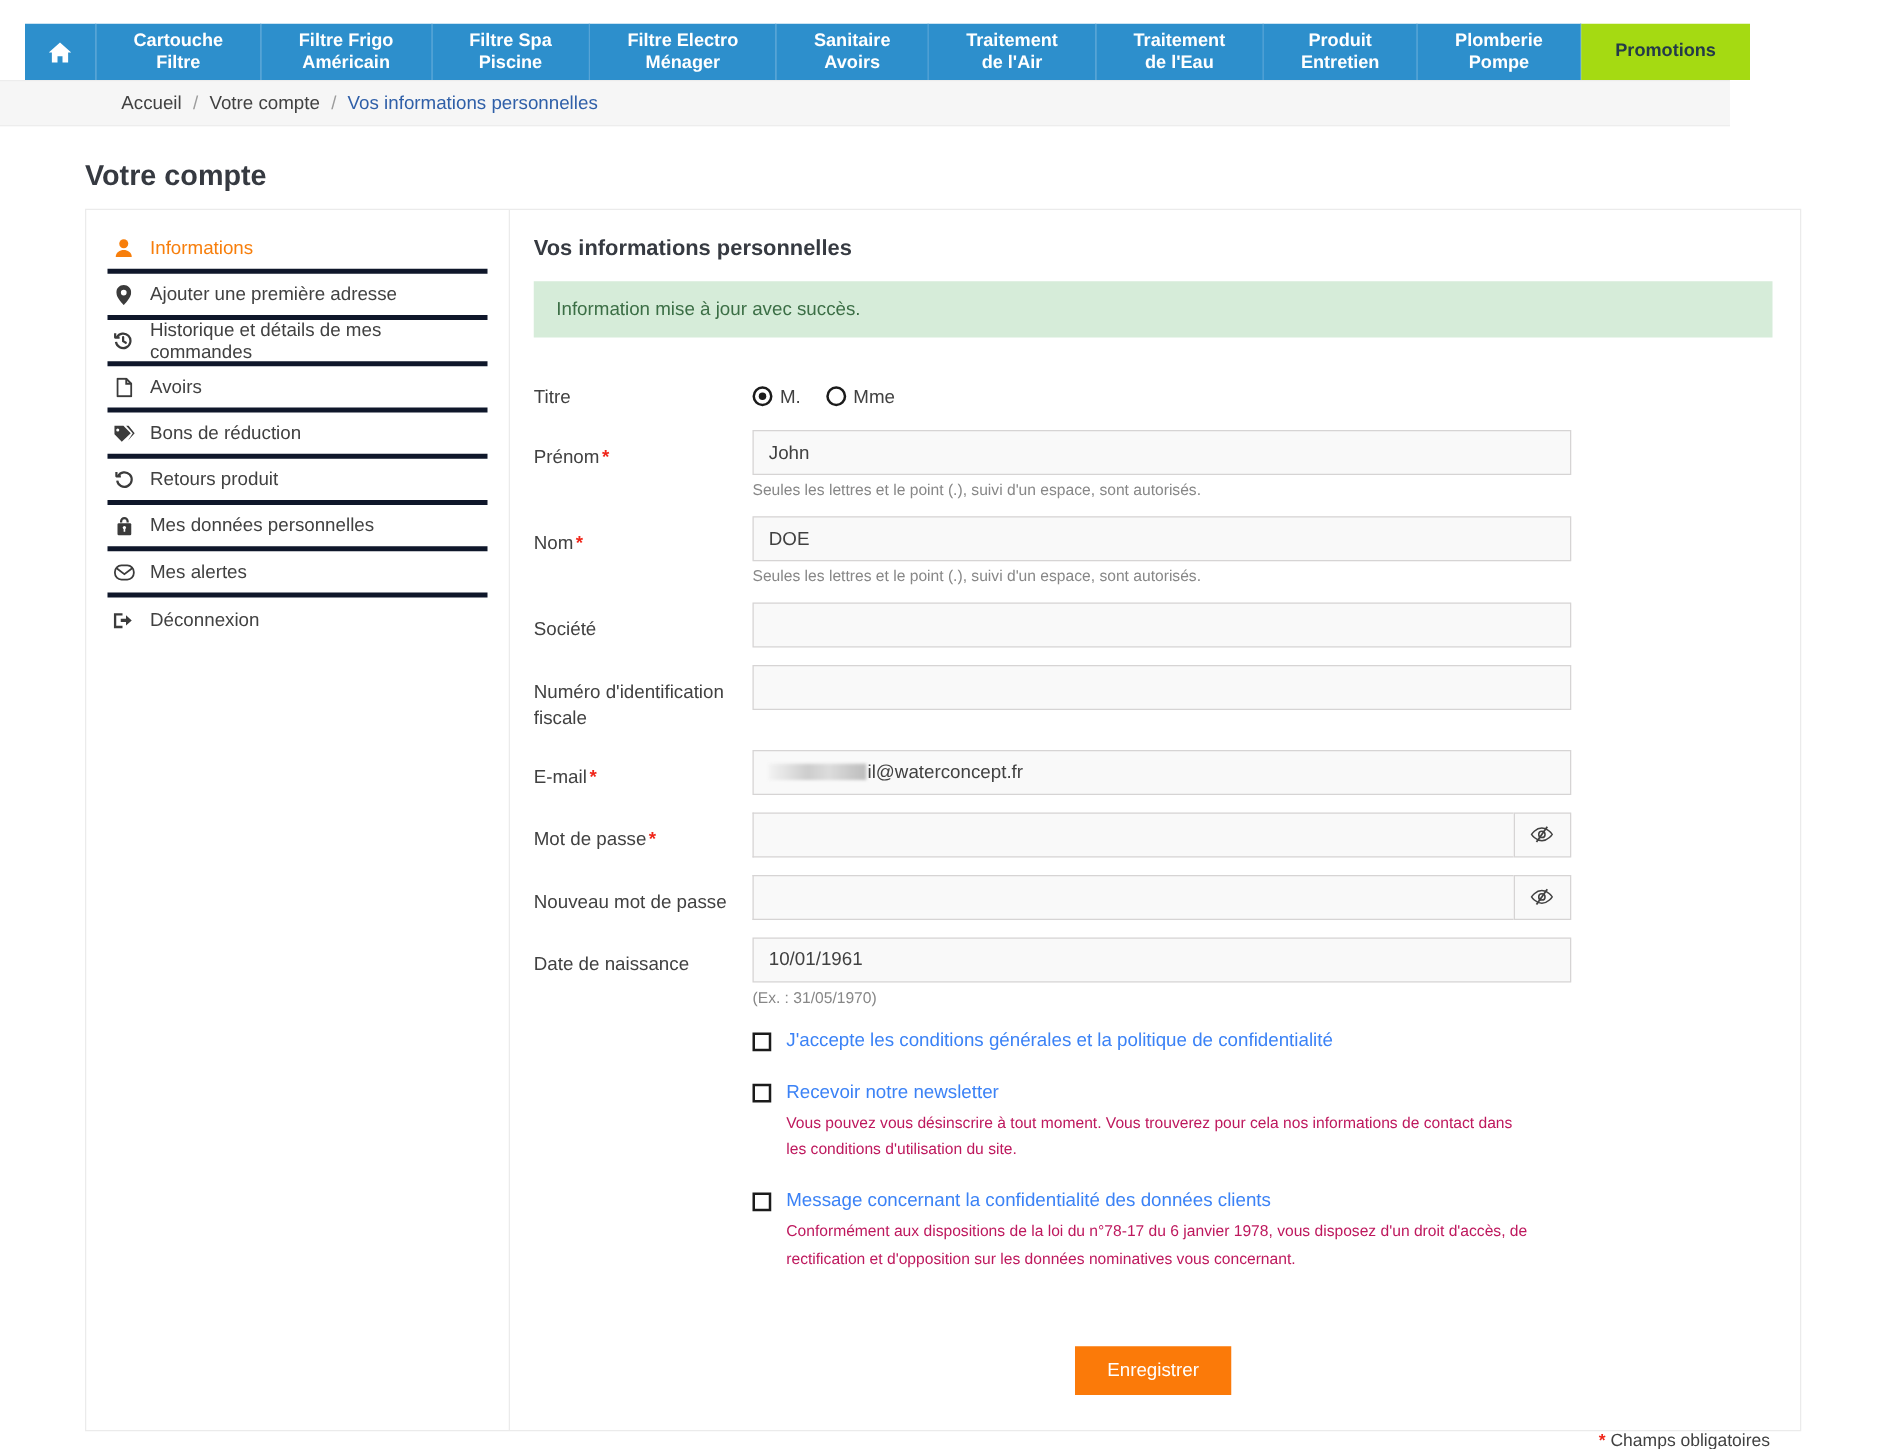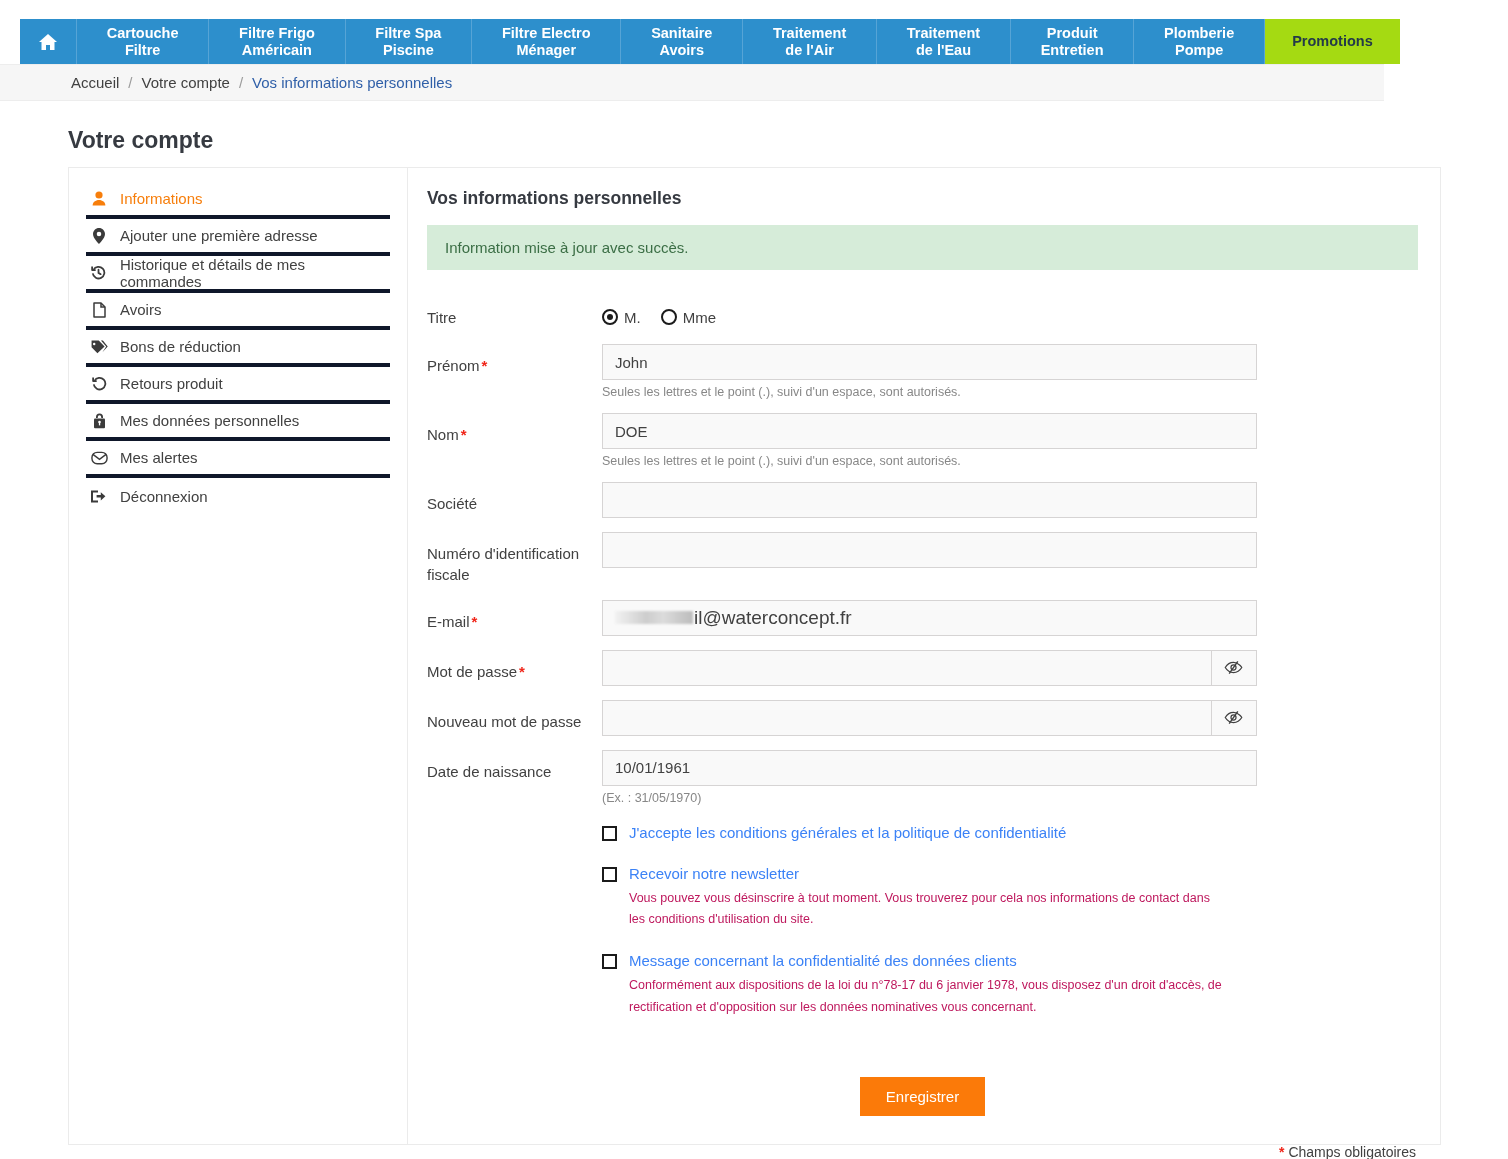--- a/index.html
+++ b/index.html
@@ -55,21 +55,21 @@
 
   
   .crumb-bar {
     width: 1384px;
     height: 37px;
     background: #f6f6f6;
     border-top: 1px solid #ededed;
     border-bottom: 1px solid #ededed;
     display: flex;
     align-items: center;
-    padding-left: 71px;
+    padding-left: 97px;
     font-size: 15px;
   }
   .crumb-bar a { color: #414141; text-decoration: none; }
   .crumb-bar a.active { color: #2f5fa8; }
   .crumb-sep { color: #9c9c9c; margin: 0 9px; }
 
   
   .page-title {
     font-size: 23px;
     font-weight: bold;
@@ -221,21 +221,21 @@
 
   
   .email-box {
     width: 100%;
     height: 36px;
     background: #f9f9f9;
     border: 1px solid #d6d4d4;
     display: flex;
     align-items: center;
     padding: 0 12px;
-    font-size: 19px;
+    font-size: 15px;
     overflow: hidden;
   }
   .redaction {
     display: inline-block;
     width: 78px;
     height: 13px;
     margin-right: 1px;
     background: linear-gradient(90deg,#f2f2f2 0%,#e2e2e2 18%,#cdcdcd 40%,#dcdcdc 62%,#c9c9c9 84%,#bdbdbd 100%);
     filter: blur(1.1px);
     vertical-align: middle;

